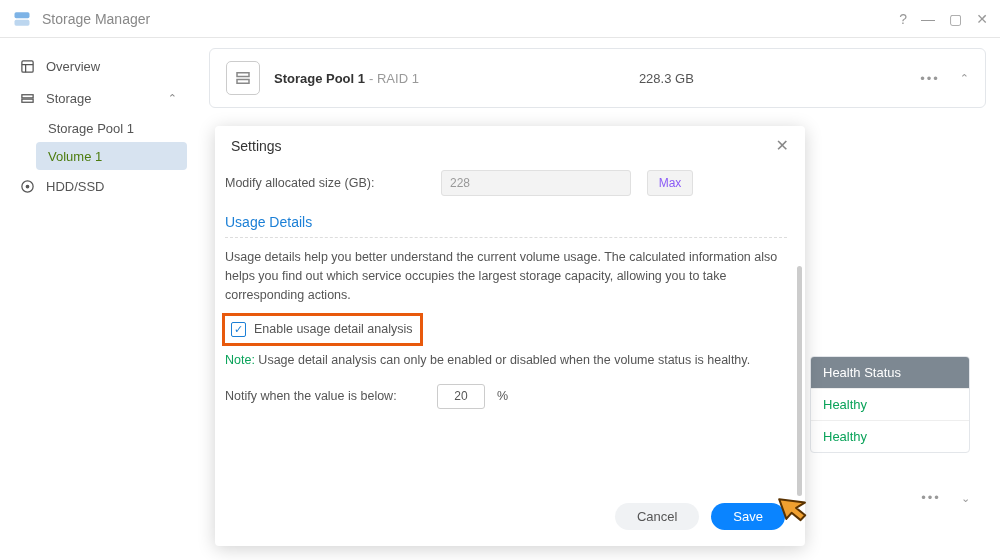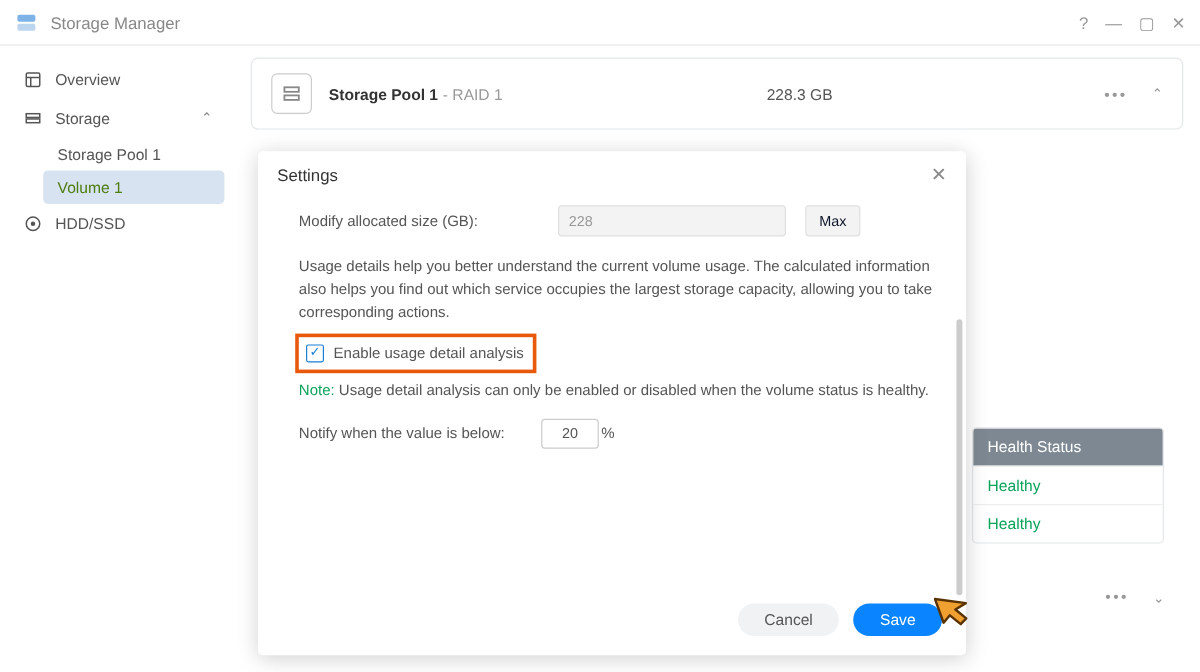--- a/index.html
+++ b/index.html
@@ -39,33 +39,33 @@
   .health-head { background: #7d8892; color: #fff; padding: 8px 12px; font-size: 13px; }
   .health-row { padding: 8px 12px; color: #0aa35a; border-top: 1px solid #eee; font-size: 13px; }
   
   .extra-dots { position: absolute; right: 30px; top: 452px; display: flex; gap: 20px; align-items: center; color: #999; }
   
   
   .modal { position: absolute; top: 106px; left: 215px; width: 590px; height: 420px; background: #fff; box-shadow: 0 3px 18px rgba(0,0,0,0.18); border-radius: 4px; display: flex; flex-direction: column; margin-top: 20px; }
   .modal-head { display: flex; align-items: center; justify-content: space-between; padding: 10px 16px; border-bottom: 1px solid transparent; }
   .modal-title { font-size: 14px; color: #333; font-weight: 500; }
   .modal-close { color: #888; cursor: pointer; font-size: 16px; }
-  .modal-body { flex: 1; padding: 4px 18px 8px 34px; overflow-y: auto; color: #555; font-size: 12.5px; line-height: 1.5; }
+  .modal-body { flex: 1; padding: 4px 18px 8px 10px; overflow-y: auto; color: #555; font-size: 12.5px; line-height: 1.5; }
   .modal-body .scroll-inner { position: relative; }
   .row-alloc { display: flex; align-items: center; gap: 16px; margin-bottom: 16px; }
   .alloc-input { width: 190px; height: 26px; background: #f3f3f3; border: 1px solid #e0e0e0; border-radius: 3px; padding: 0 8px; color: #999; font-size: 12px; }
-  .max-btn { width: 46px; height: 26px; background: #f3f3f3; border: 1px solid #e0e0e0; border-radius: 3px; color: #0f172a; font-size: 12px; cursor: pointer; }
+  .max-btn { width: 46px; height: 26px; background: #f3f3f3; border: 1px solid #e0e0e0; border-radius: 3px; color: #8b5cf6; font-size: 12px; cursor: pointer; }
   .section-title { color: #1b7fd6; font-size: 14px; padding-bottom: 4px; border-bottom: 1px dashed #ddd; margin-bottom: 10px; margin-top: 8px; }
   .section-text { margin-bottom: 12px; }
   .checkbox-row { display: inline-flex; align-items: center; gap: 8px; padding: 4px 8px 4px 6px; margin-bottom: 8px; }
   .checkbox-row.highlight { outline: 3px solid #e8590c; outline-offset: 0; }
   .cb { width: 15px; height: 15px; border: 1px solid #1b7fd6; border-radius: 2px; display: inline-flex; align-items: center; justify-content: center; color: #1b7fd6; font-size: 11px; }
   .note-label { color: #0aa35a; }
   .note-row { margin-bottom: 14px; }
-  .notify-row { display: flex; align-items: center; gap: 2px; margin-top: 8px; margin-bottom: 6px; }
+  .notify-row { display: flex; align-items: center; gap: 12px; margin-top: 8px; margin-bottom: 6px; }
   .notify-input { width: 48px; height: 25px; border: 1px solid #ccc; border-radius: 3px; text-align: center; font-size: 12px; color: #555; }
   .modal-foot { display: flex; justify-content: flex-end; gap: 12px; padding: 10px 20px 16px 20px; }
   .btn { padding: 6px 22px; border-radius: 14px; font-size: 13px; cursor: pointer; border: none; }
   .btn-cancel { background: #f0f2f4; color: #555; }
   .btn-save { background: #0a84ff; color: #fff; font-weight: 500; }
   
   .scroll-ind { position: absolute; right: 3px; top: 140px; width: 5px; height: 230px; background: #ccc; border-radius: 3px; }
   
   .cursor-arrow { position: absolute; top: 490px; left: 778px; pointer-events: none; }
   
@@ -174,20 +174,21 @@
     <span class="modal-close">✕</span>
   </div>
   <div class="modal-body">
     <div class="scroll-inner">
       <div class="row-alloc">
         <span style="width:200px">Modify allocated size (GB):</span>
         <input class="alloc-input" disabled="" value="228" style="">
         <button class="max-btn">Max</button>
       </div>
 
+      <div class="section-title">Usage Details</div>
       <div class="section-text">Usage details help you better understand the current volume usage. The calculated information also helps you find out which service occupies the largest storage capacity, allowing you to take corresponding actions.</div>
       <div class="checkbox-row highlight">
         <span class="cb">✓</span>
         <span>Enable usage detail analysis</span>
       </div>
       <div class="note-row">
         <span class="note-label">Note:</span><span> Usage detail analysis can only be enabled or disabled when the volume status is healthy.</span>
       </div>
 
       <div class="notify-row">

